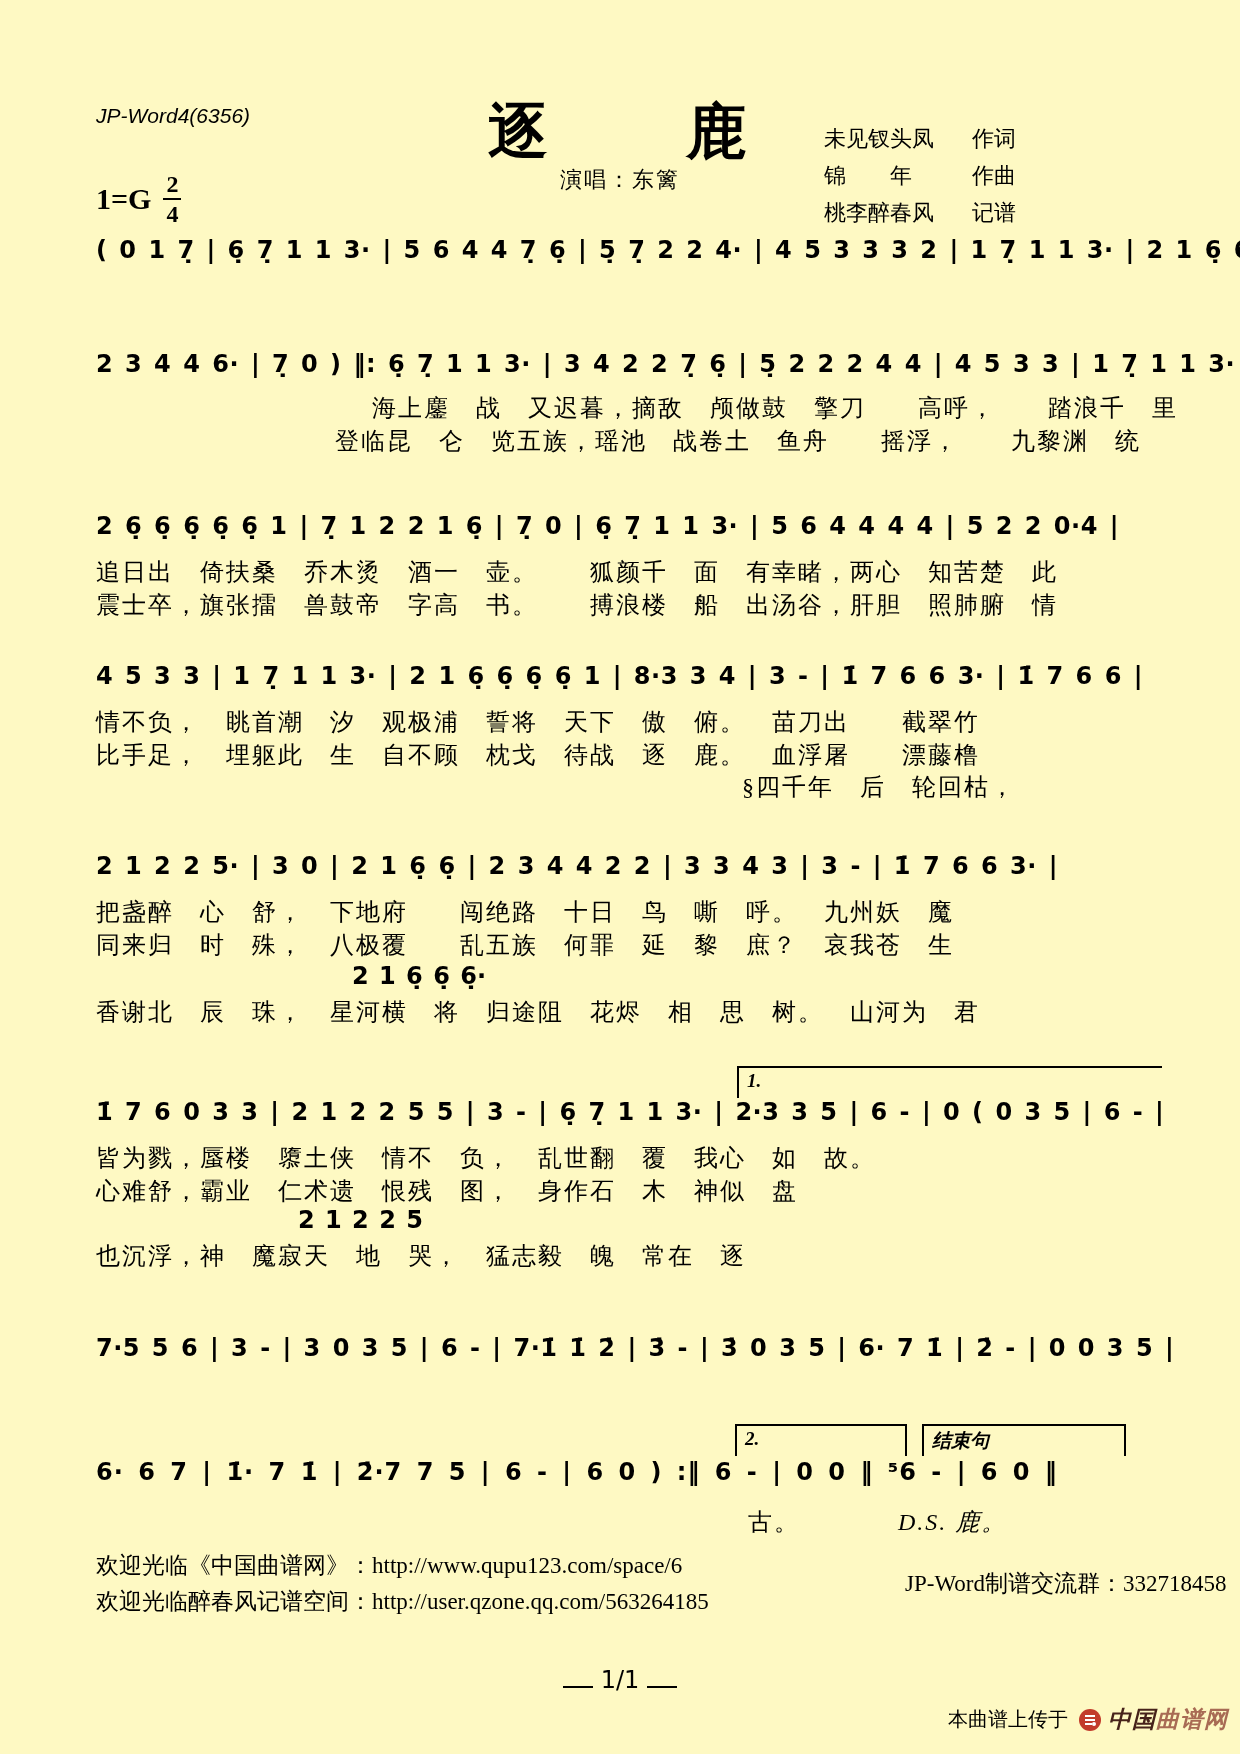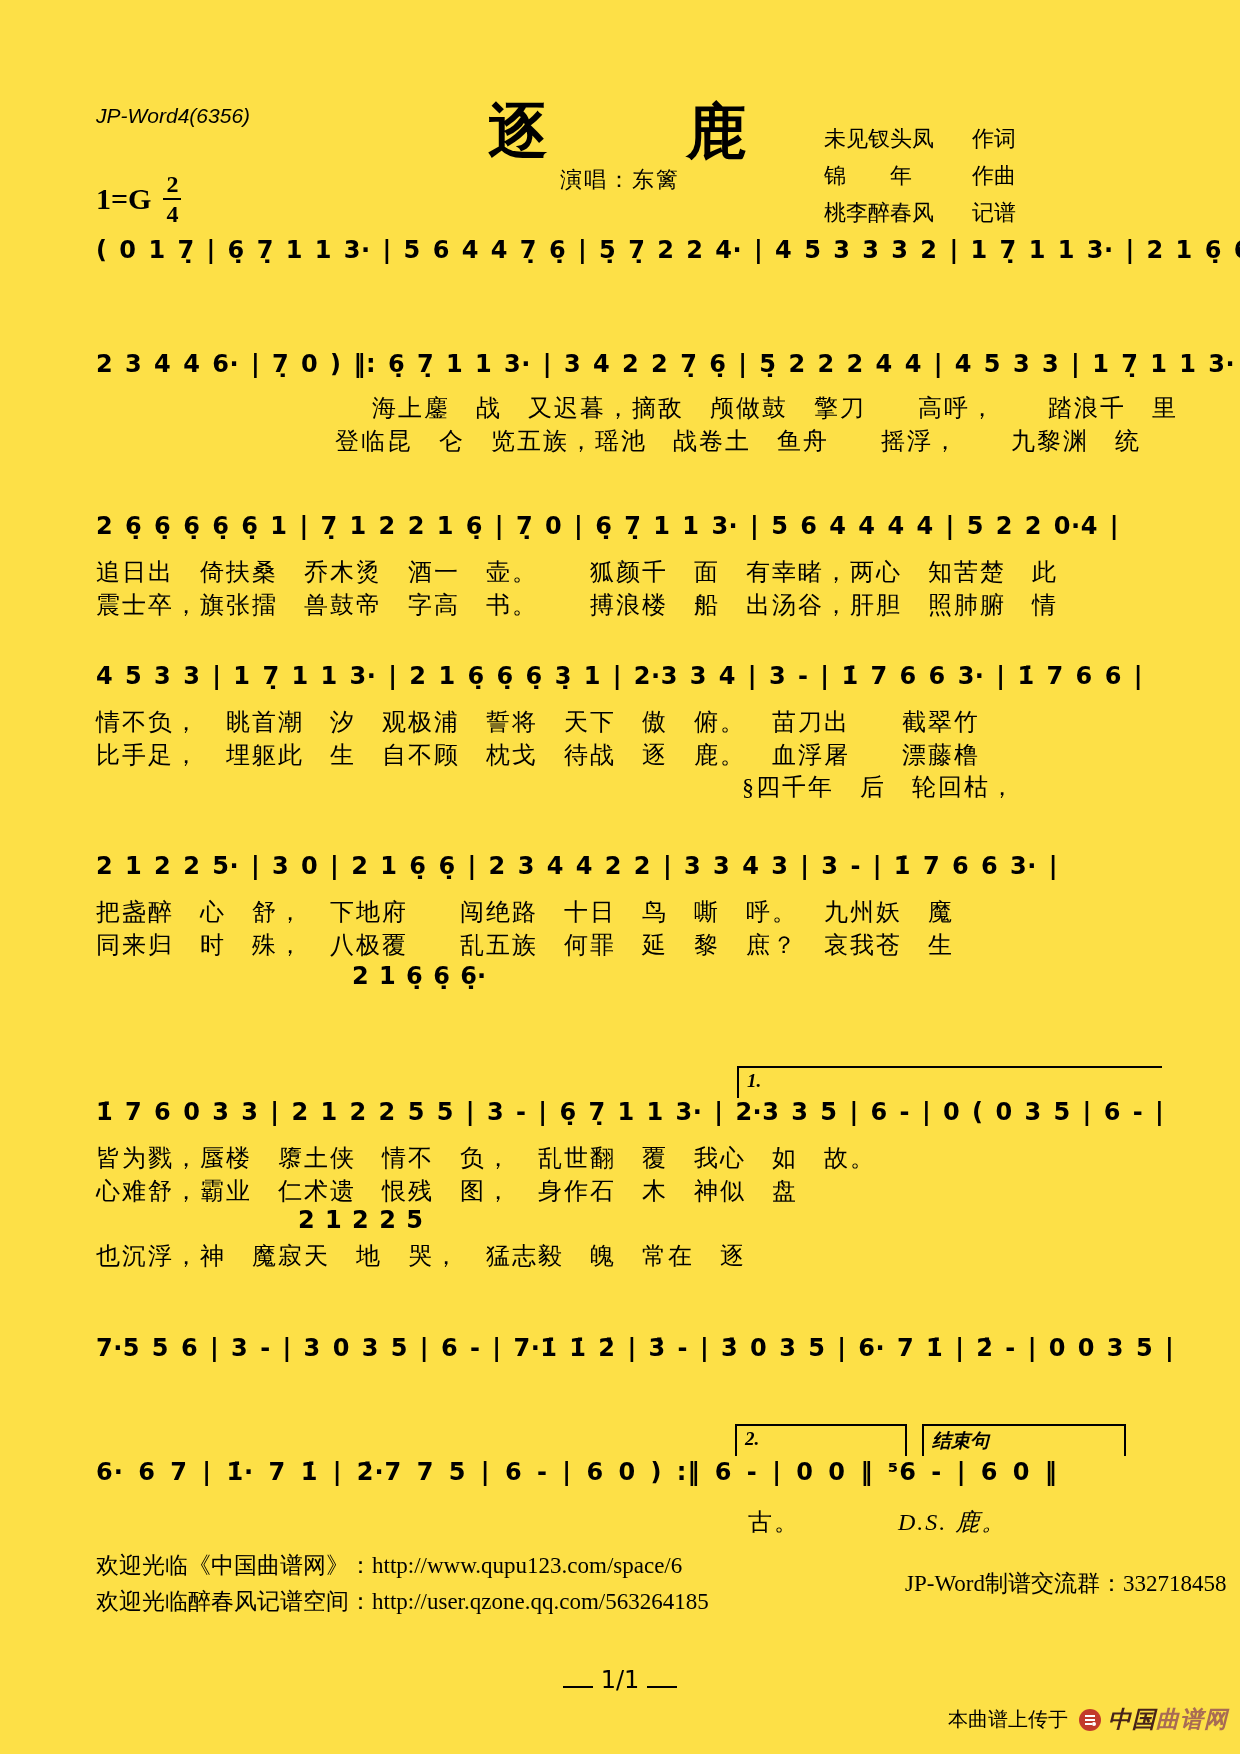--- a/index.html
+++ b/index.html
@@ -1,16 +1,16 @@
 <!DOCTYPE html>
 <html><head>
 <meta charset="utf-8">
 <style>
   html,body{margin:0;padding:0;background:#888;}
-  .page{position:relative;width:1240px;height:1754px;background:#fde047;color:#000;
+  .page{position:relative;width:1240px;height:1754px;background:#fef9c3;color:#000;
         font-family:"Liberation Serif",serif;overflow:hidden;}
   .app-label{position:absolute;left:96px;top:104px;font:italic 21px "Liberation Sans",sans-serif;}
   .title{position:absolute;left:0;right:0;top:92px;text-align:center;
          font-family:"Liberation Serif",serif;font-weight:bold;font-size:60px;letter-spacing:6px;}
   .credits{position:absolute;right:224px;top:124px;width:192px;font-size:22px;}
   .credit-line{display:flex;justify-content:space-between;margin-bottom:7px;white-space:pre;}
   .keysig{position:absolute;left:96px;top:172px;font-weight:bold;font-size:30px;
           font-family:"Liberation Serif",serif;display:flex;align-items:center;}
   .frac{display:inline-flex;flex-direction:column;align-items:center;margin-left:12px;
         font-size:24px;line-height:1;font-weight:bold;}
@@ -69,29 +69,30 @@
   <div class="notes" style="top:236px;">( 0 1 7̣ | 6̣ 7̣ 1 1 3· | 5 6 4 4 7̣ 6̣ | 5̣ 7̣ 2 2 4· | 4 5 3 3 3 2 | 1 7̣ 1 1 3· | 2 1 6̣ 6̣ 7̣ 1 |</div>
 
   <div class="notes" style="top:350px;">2 3 4 4 6· | 7̣ 0 ) ‖: 6̣ 7̣ 1 1 3· | 3 4 2 2 7̣ 6̣ | 5̣ 2 2 2 4 4 | 4 5 3 3 | 1 7̣ 1 1 3· |</div>
   <div class="lyric" style="top:392px;left:335px;margin-left:37px;">海上鏖　战　又迟暮，摘敌　颅做鼓　擎刀　　高呼，　　踏浪千　里</div>
   <div class="lyric" style="top:425px;left:335px;">登临昆　仑　览五族，瑶池　战卷土　鱼舟　　摇浮，　　九黎渊　统</div>
 
   <div class="notes" style="top:512px;">2 6̣ 6̣ 6̣ 6̣ 6̣ 1 | 7̣ 1 2 2 1 6̣ | 7̣ 0 | 6̣ 7̣ 1 1 3· | 5 6 4 4 4 4 | 5 2 2 0·4 |</div>
   <div class="lyric" style="top:556px;">追日出　倚扶桑　乔木烫　酒一　壶。　　狐颜千　面　有幸睹，两心　知苦楚　此</div>
   <div class="lyric" style="top:589px;">震士卒，旗张擂　兽鼓帝　字高　书。　　搏浪楼　船　出汤谷，肝胆　照肺腑　情</div>
 
-  <div class="notes" style="top:662px;">4 5 3 3 | 1 7̣ 1 1 3· | 2 1 6̣ 6̣ 6̣ 3̣ 1 | 2·3 3 4 | 3 - | 1̇ 7 6 6 3· | 1̇ 7 6 6 |</div>
+  <div class="notes" style="top:662px;">4 5 3 3 | 1 7̣ 1 1 3· | 2 1 6̣ 6̣ 6̣ 6̣ 1 | 8·3 3 4 | 3 - | 1̇ 7 6 6 3· | 1̇ 7 6 6 |</div>
   <div class="lyric" style="top:706px;">情不负，　眺首潮　汐　观极浦　誓将　天下　傲　俯。　苗刀出　　截翠竹</div>
   <div class="lyric" style="top:739px;">比手足，　埋躯此　生　自不顾　枕戈　待战　逐　鹿。　血浮屠　　漂藤橹</div>
   <div class="lyric" style="top:771px;left:742px;">§四千年　后　轮回枯，</div>
 
   <div class="notes" style="top:852px;">2 1 2 2 5· | 3 0 | 2 1 6̣ 6̣ | 2 3 4 4 2 2 | 3 3 4 3 | 3 - | 1̇ 7 6 6 3· |</div>
   <div class="lyric" style="top:896px;">把盏醉　心　舒，　下地府　　闯绝路　十日　鸟　嘶　呼。　九州妖　魔</div>
   <div class="lyric" style="top:929px;font-family:Liberation Mono, monospace;">同来归　时　殊，　八极覆　　乱五族　何罪　延　黎　庶？　哀我苍　生</div>
   <div class="ossia" style="top:962px;left:352px;">2 1 6̣ 6̣ 6̣·</div>
+  <div class="lyric" style="top:996px;">香谢北　辰　珠，　星河横　将　归途阻　花烬　相　思　树。　山河为　君</div>
 
   <div class="ending" style="top:1066px;left:737px;width:423px;">
     <span class="lbl">1.</span>
   </div>
   <div class="notes" style="top:1098px;">1̇ 7 6 0 3 3 | 2 1 2 2 5 5 | 3 - | 6̣ 7̣ 1 1 3· | 2·3 3 5 | 6 - | 0 ( 0 3 5 | 6 - |</div>
   <div class="lyric" style="top:1142px;">皆为戮，蜃楼　隳土侠　情不　负，　乱世翻　覆　我心　如　故。</div>
   <div class="lyric" style="top:1175px;">心难舒，霸业　仁术遗　恨残　图，　身作石　木　神似　盘</div>
   <div class="ossia" style="top:1206px;left:298px;">2 1 2 2 5</div>
   <div class="lyric" style="top:1240px;">也沉浮，神　魔寂天　地　哭，　猛志毅　魄　常在　逐</div>
 

